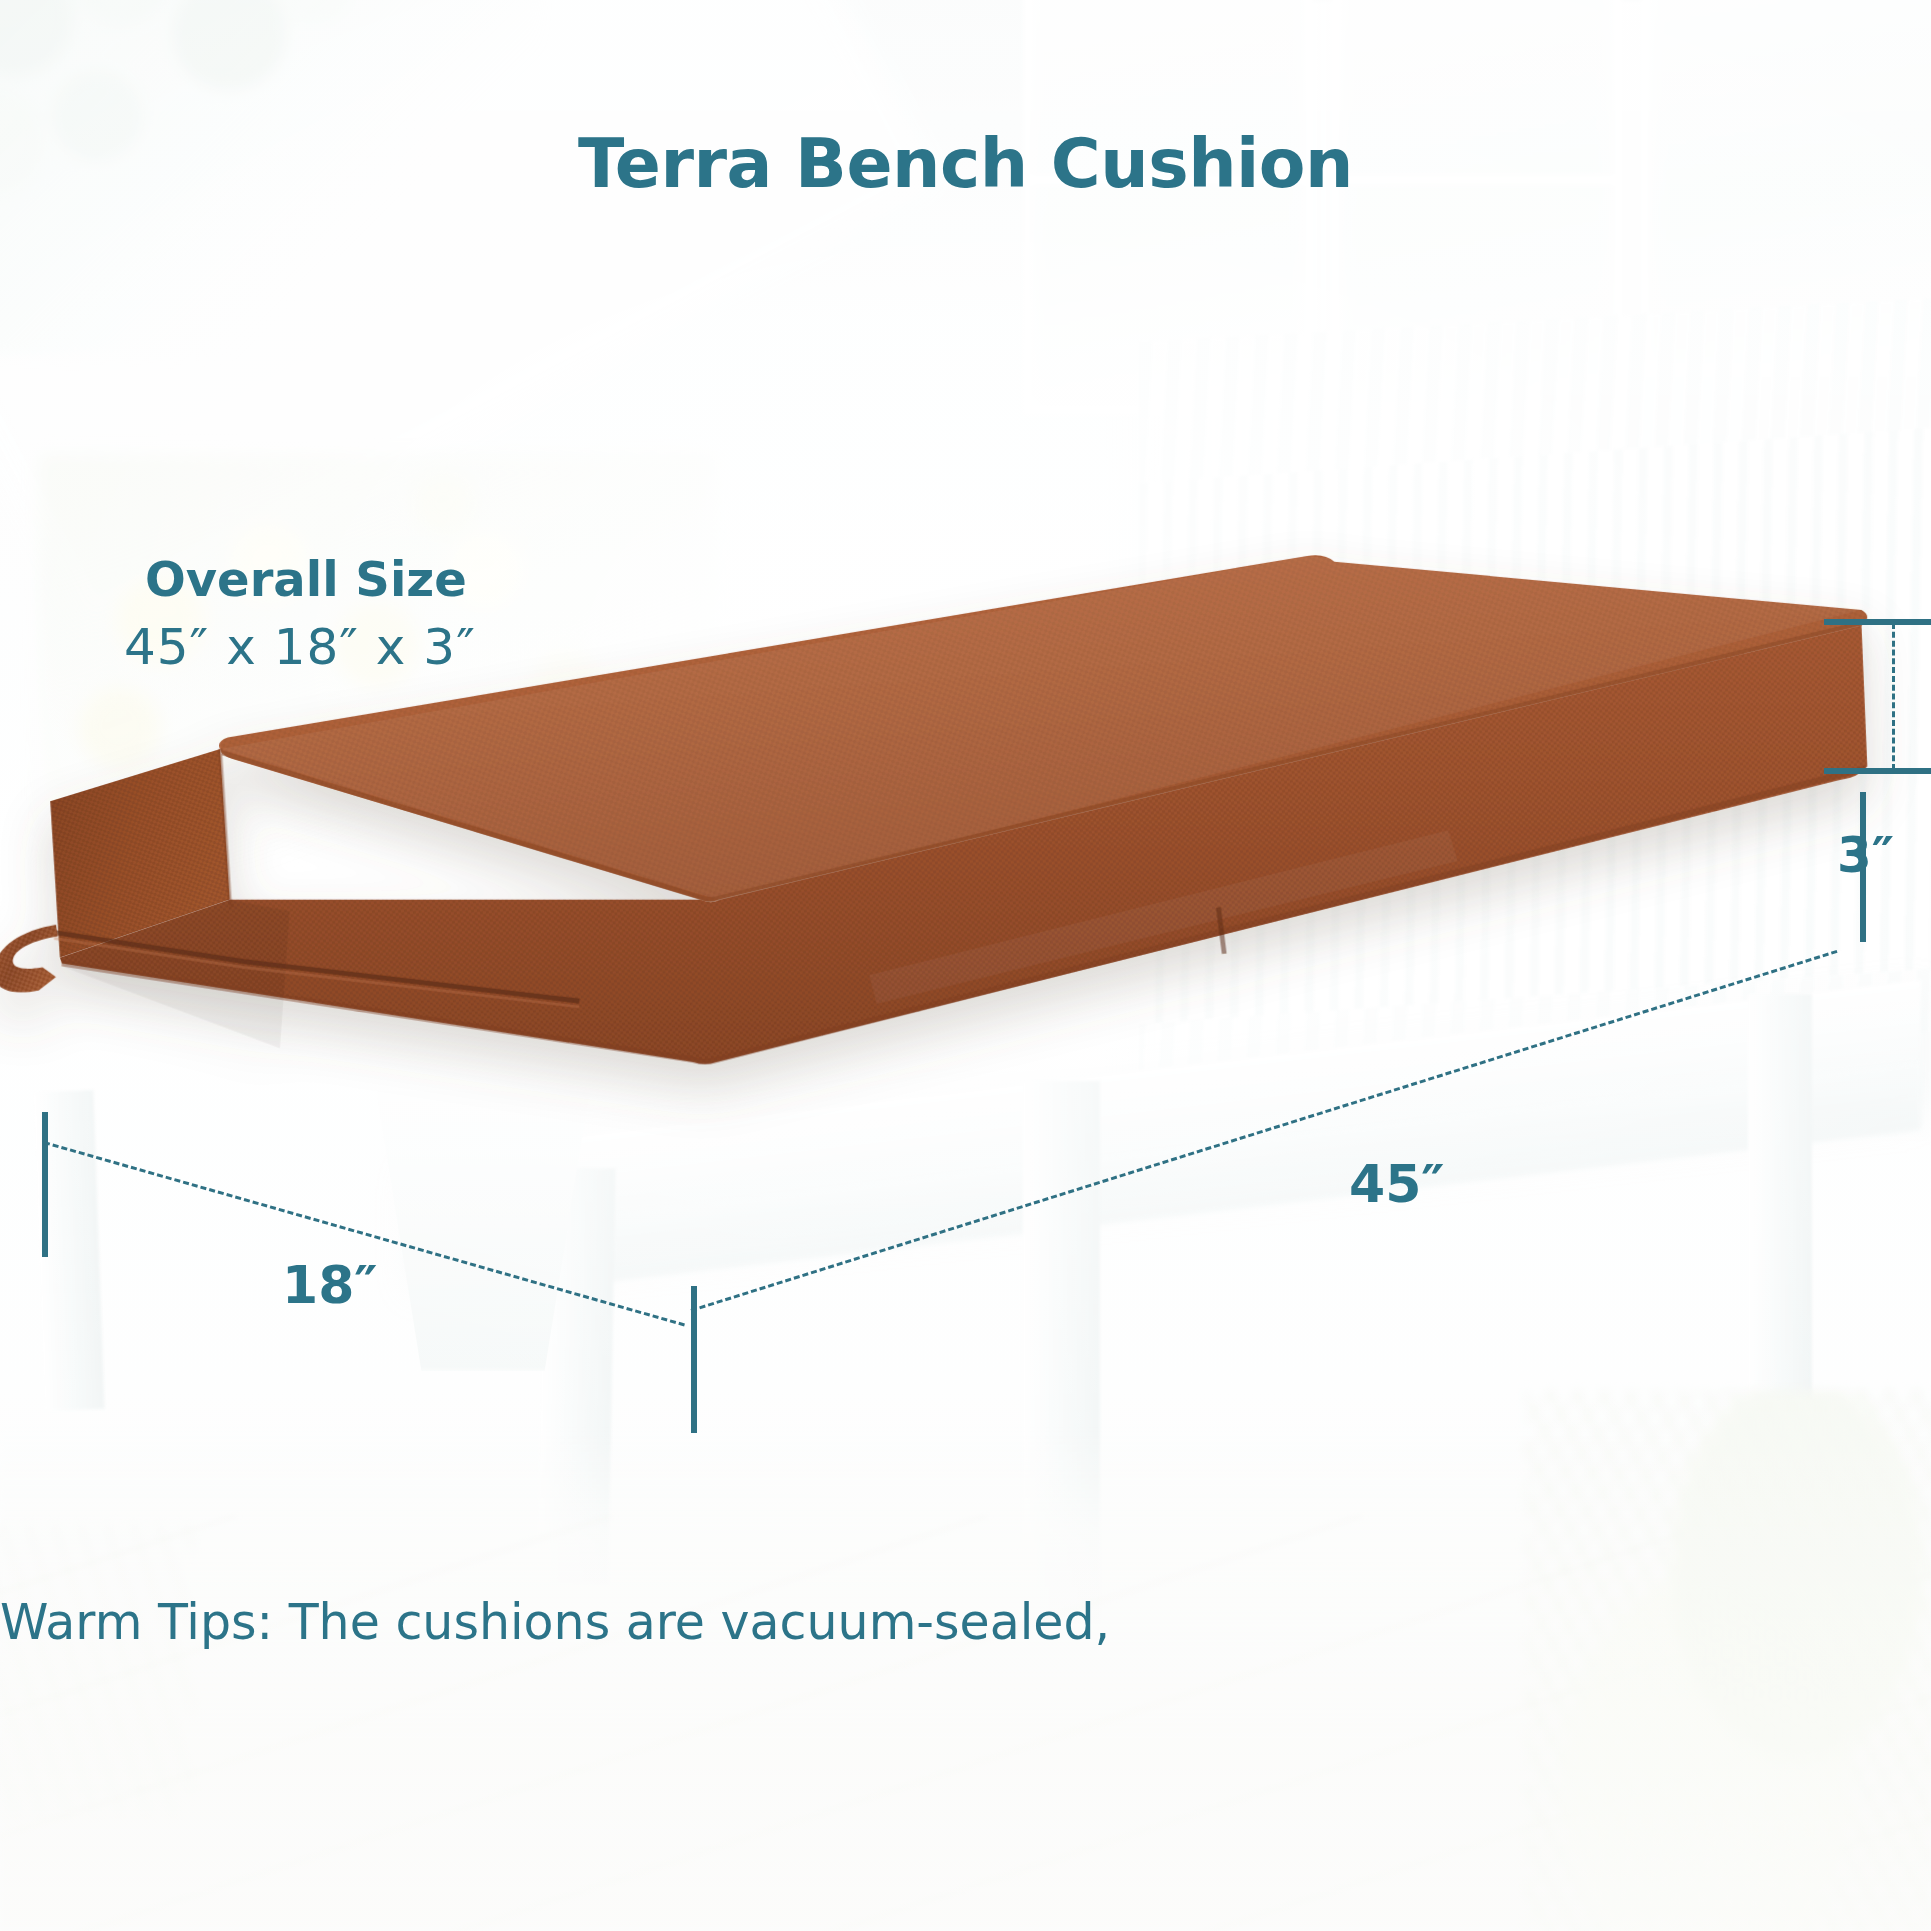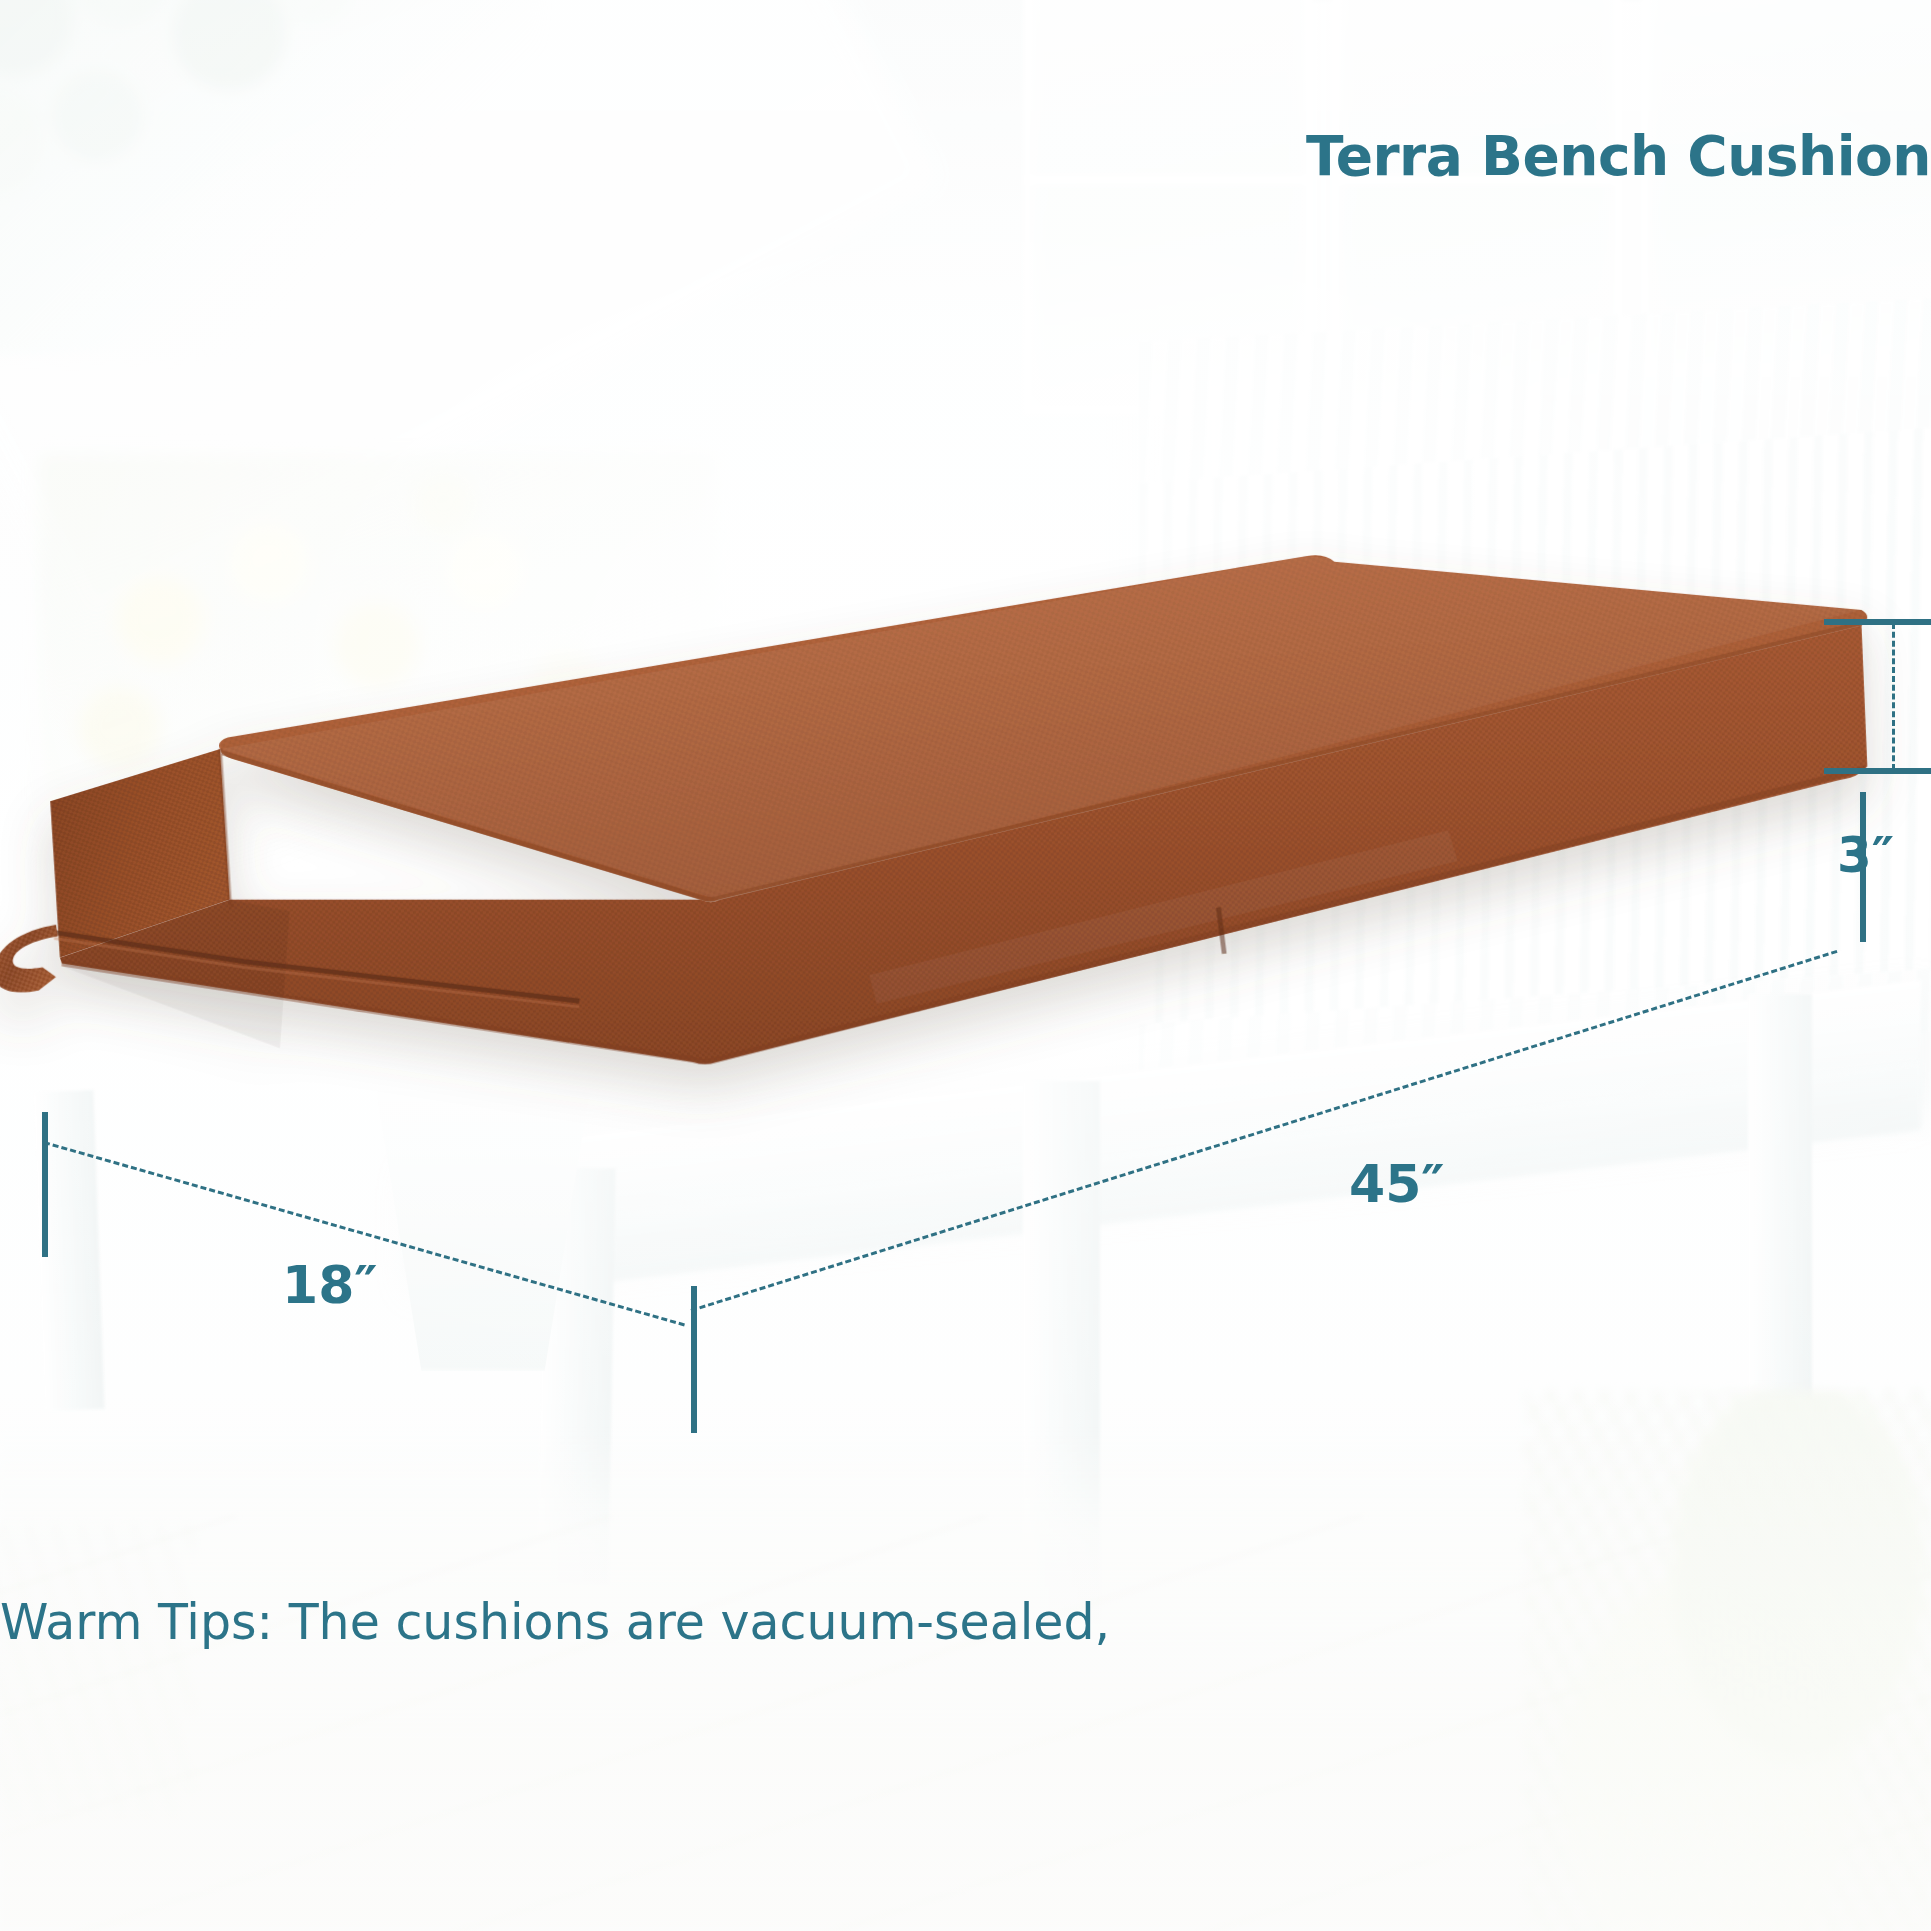--- a/index.html
+++ b/index.html
@@ -160,24 +160,24 @@
   .bg-wash{
     position:absolute; inset:0;
     background:
       radial-gradient(ellipse 1448px 869px at 52% 34%, rgba(255,255,255,.82) 0%, rgba(255,255,255,.45) 55%, rgba(255,255,255,.15) 100%),
       linear-gradient(180deg, rgba(255,255,255,.55) 0%, rgba(255,255,255,.25) 35%, rgba(255,255,255,.35) 70%, rgba(255,255,255,.6) 100%);
   }
 
   
   .title{
     position:absolute; left:0; right:0; top:124px;
-    text-align:right;
+    text-align:center;
     font-family:"DejaVu Sans", sans-serif;
     font-weight:700;
-    font-size:55px;
+    font-size:68px;
     letter-spacing:-0.5px;
     color:#2c7489;
     white-space:nowrap;
   }
 
   .size-block{
     position:absolute; left:145px; top:555px;
     color:#2c7489;
     font-family:"DejaVu Sans", sans-serif;
   }
@@ -270,20 +270,24 @@
   <div class="bg-leg leg-3"></div>
   <div class="bg-pot"></div>
   <div class="bg-ground"></div>
   <div class="bg-ground-lines"></div>
   <div class="bg-plant-br"></div>
   <div class="bg-plant-l"></div>
   <div class="bg-wash"></div>
 
   <div class="title">Terra Bench Cushion</div>
 
+  <div class="size-block">
+    <div class="size-label">Overall Size</div>
+    <div class="size-value">45″ x 18″ x 3″</div>
+  </div>
 
   <svg id="cushion" viewBox="0 0 2000 760">
     <defs>
 
       <pattern id="weaveTop" width="7" height="7" patternUnits="userSpaceOnUse" patternTransform="rotate(-24)">
         <rect width="7" height="7" fill="none"></rect>
         <rect x="0" y="0" width="3.5" height="3.5" fill="#000" opacity="0.055"></rect>
         <rect x="3.5" y="3.5" width="3.5" height="3.5" fill="#000" opacity="0.055"></rect>
         <rect x="3.5" y="0" width="3.5" height="3.5" fill="#fff" opacity="0.055"></rect>
         <rect x="0" y="3.5" width="3.5" height="3.5" fill="#fff" opacity="0.055"></rect>

